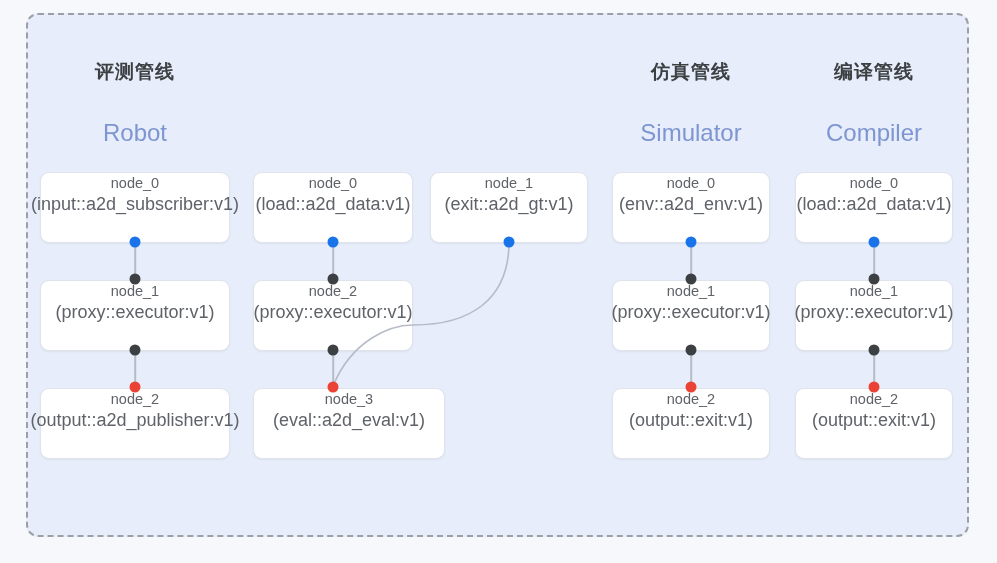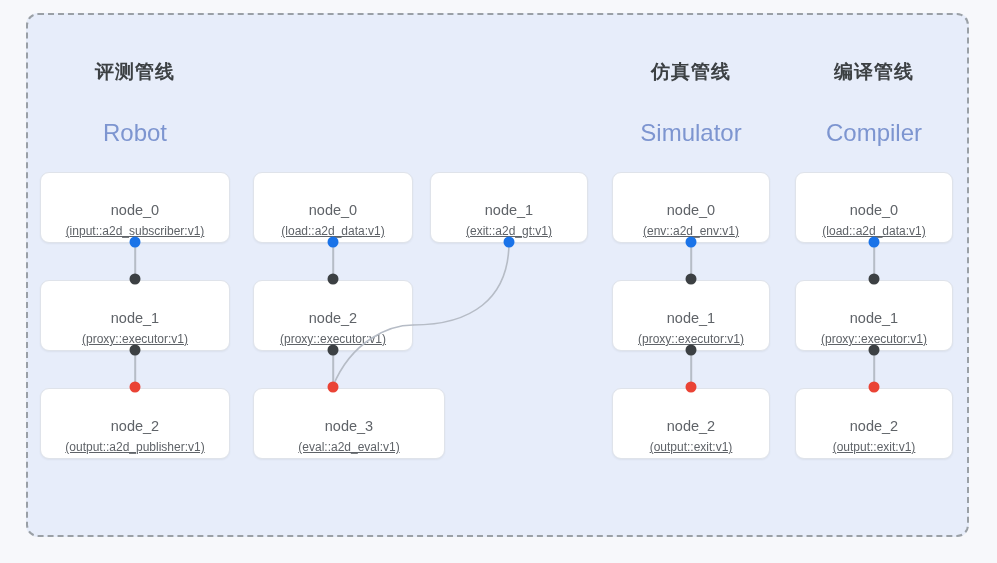--- a/index.html
+++ b/index.html
@@ -55,35 +55,34 @@
   .node {
     position: absolute;
     box-sizing: border-box;
     background: #ffffff;
     border: 1px solid #dfe3ea;
     border-radius: 9px;
     box-shadow: 0 1px 2px rgba(60,64,67,0.07);
     display: flex;
     flex-direction: column;
     align-items: center;
-    justify-content: flex-end;
+    justify-content: flex-start;
     z-index: 3;
   }
   .node-id {
     font-size: 14.5px;
     color: #5f6368;
     line-height: 21px;
     white-space: nowrap;
   }
   .node-type {
-    font-size: 12px;
+    font-size: 18px;
     color: #5f6368;
     line-height: 21px;
     white-space: nowrap;
-    text-decoration: underline;
   }
   
   .port {
     position: absolute;
     width: 11px;
     height: 11px;
     border-radius: 50%;
     transform: translate(-50%, -50%);
     z-index: 5;
   }

